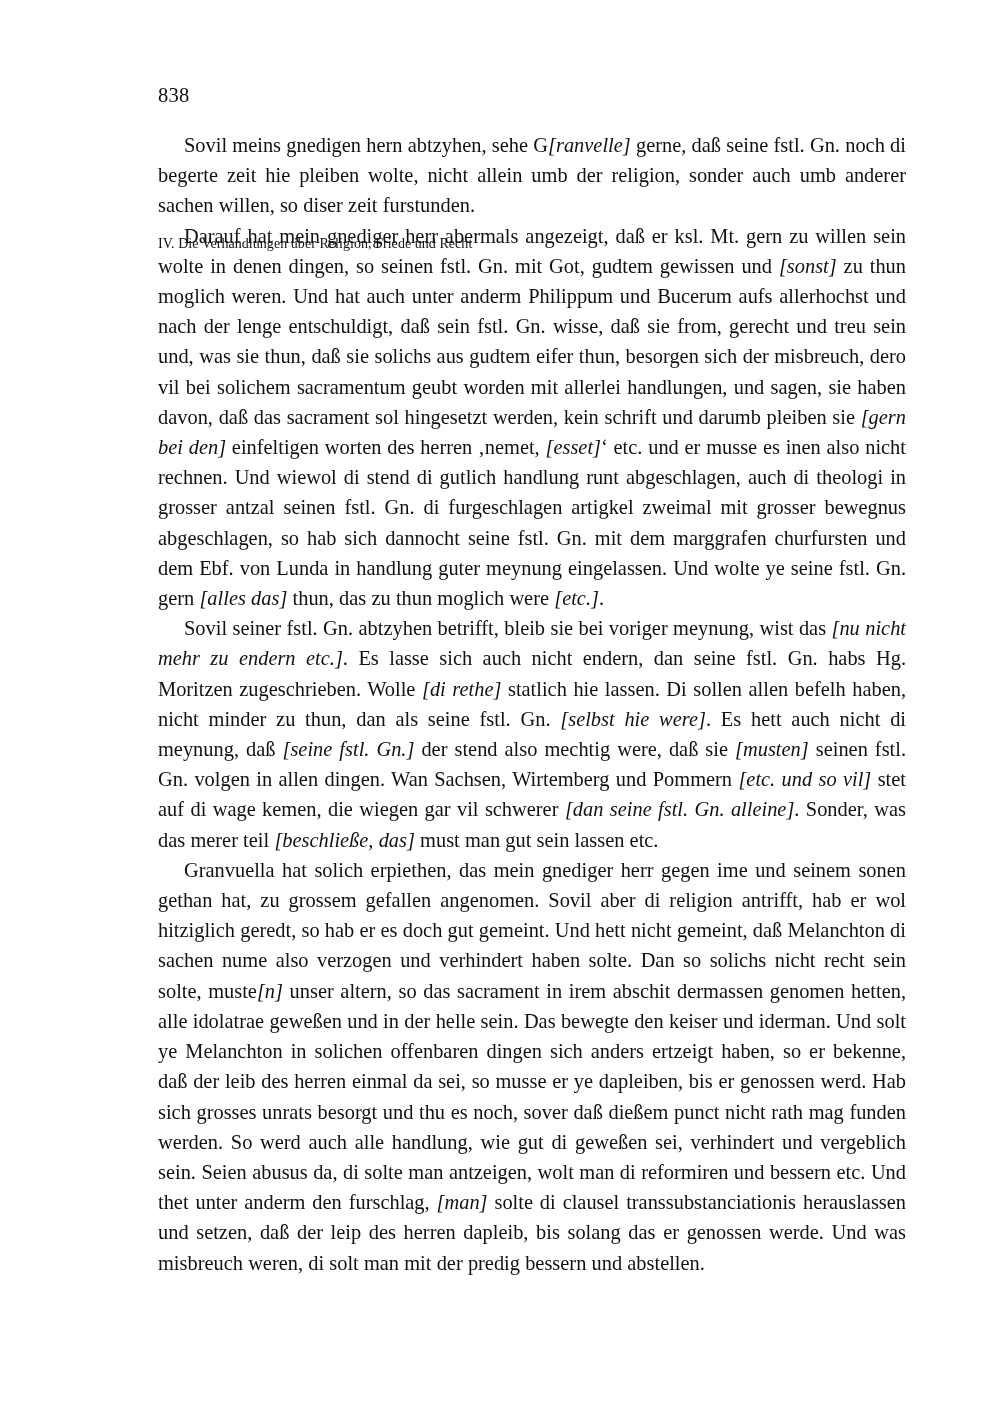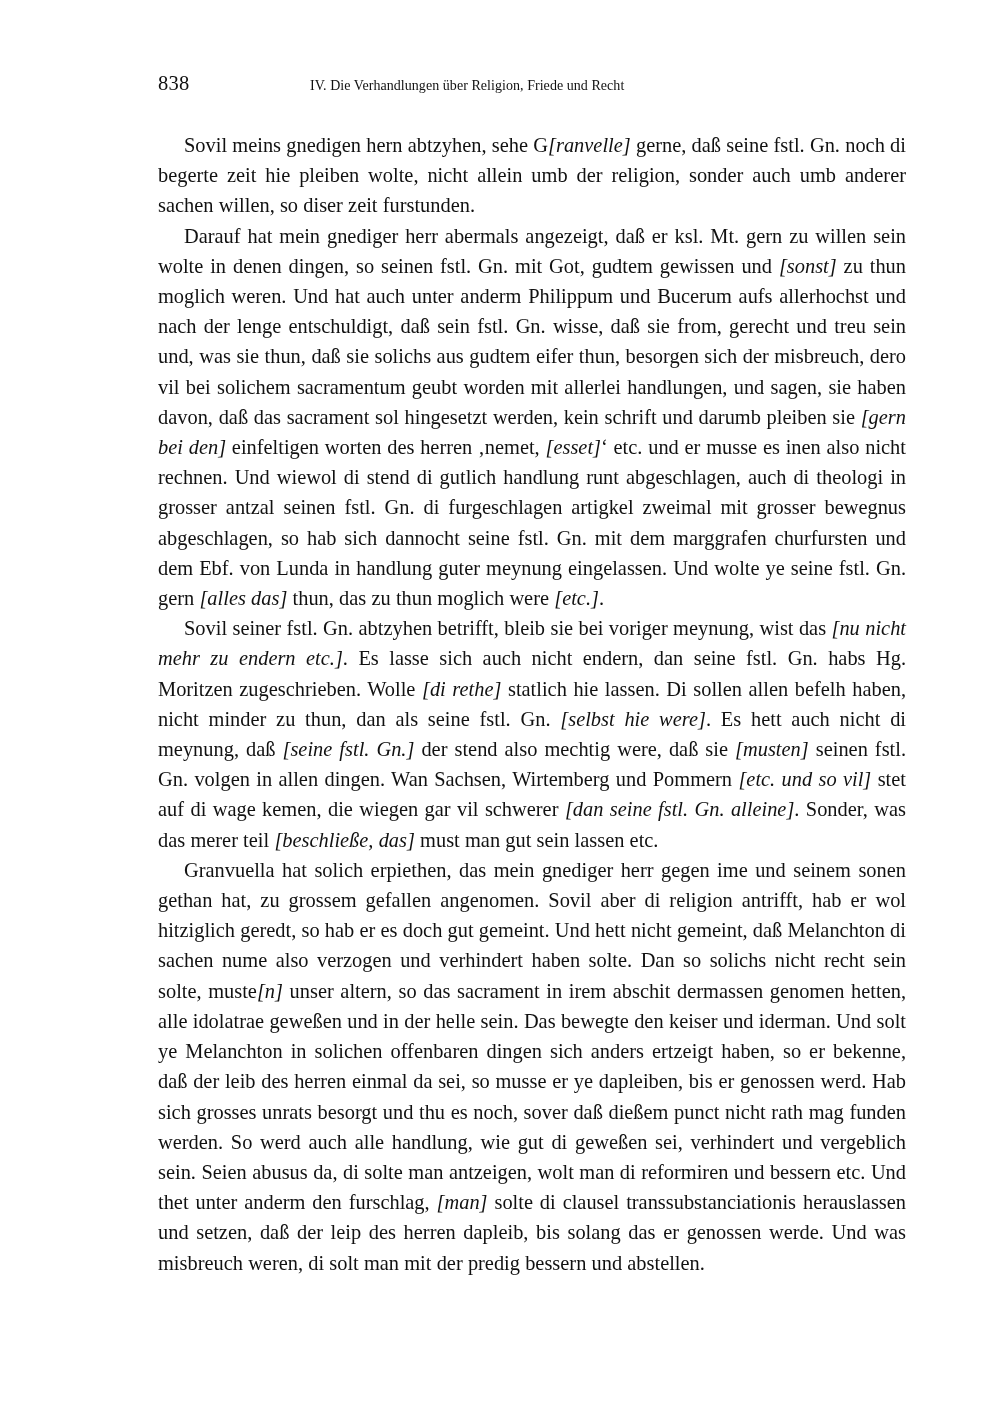--- a/index.html
+++ b/index.html
@@ -19,26 +19,27 @@
     position: relative;
     width: 1004px;
     height: 1418px;
     box-sizing: border-box;
     background: #ffffff;
     overflow: hidden;
   }
   
   .running-head {
     position: absolute;
-    top: 72px;
+    top: 84px;
     left: 158px;
     width: 748px;
     height: 26px;
     display: flex;
     align-items: baseline;
+    flex-direction: column;
   }
   .folio {
     font-size: 20.5px;
     letter-spacing: 0.2px;
     width: 152px;
     flex: 0 0 152px;
   }
   .head-title {
     font-size: 14px;
     letter-spacing: 0.05px;

